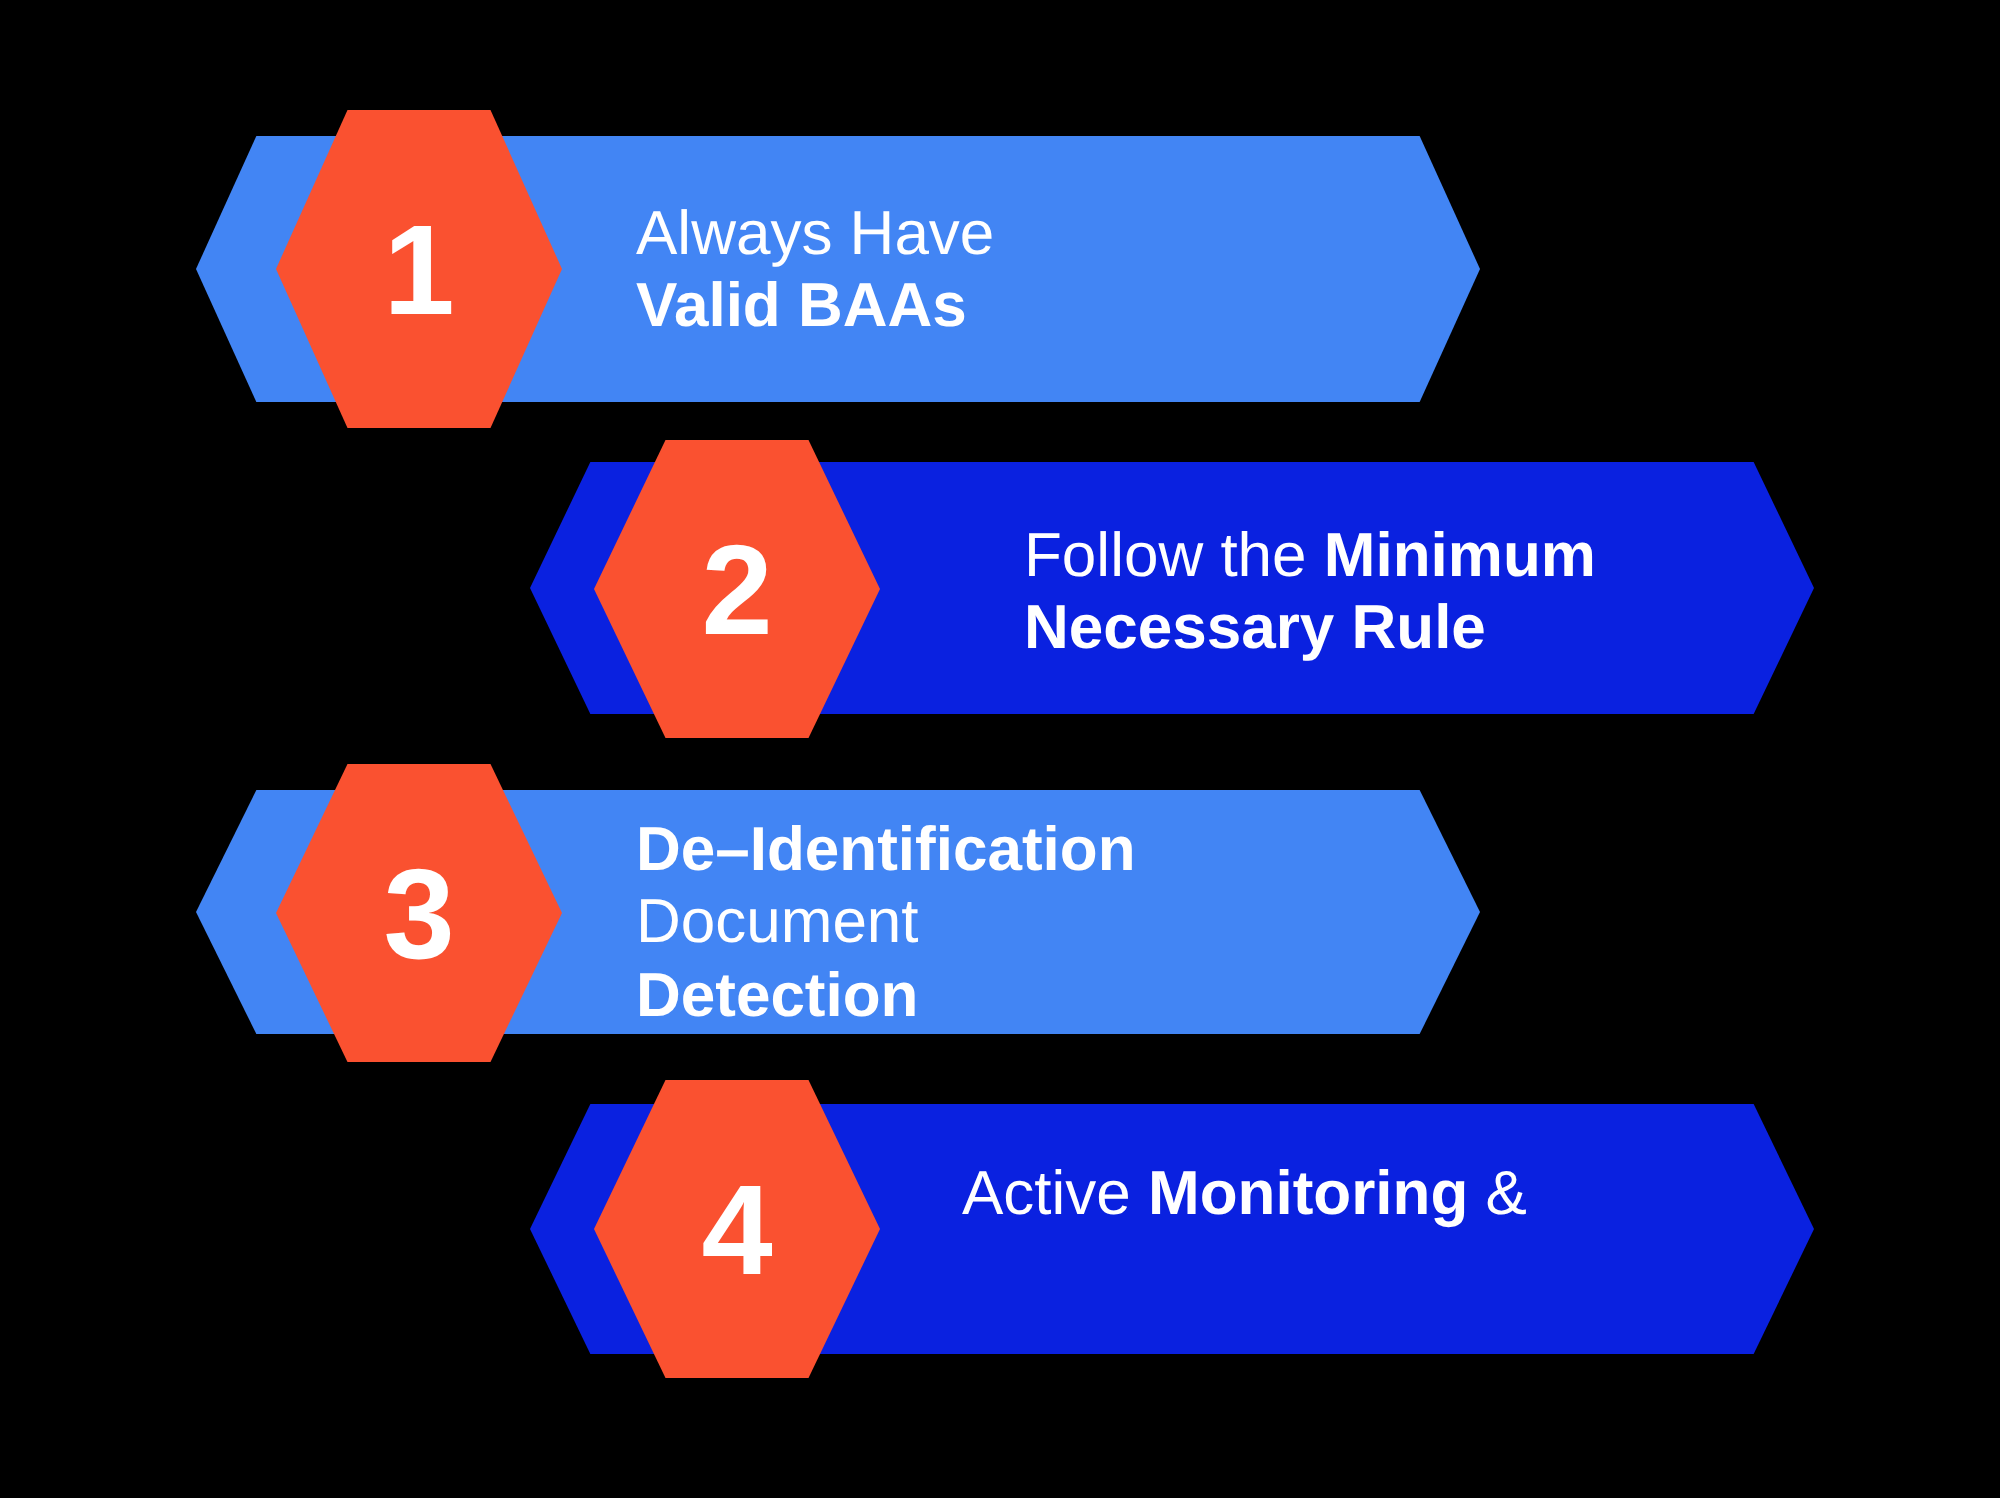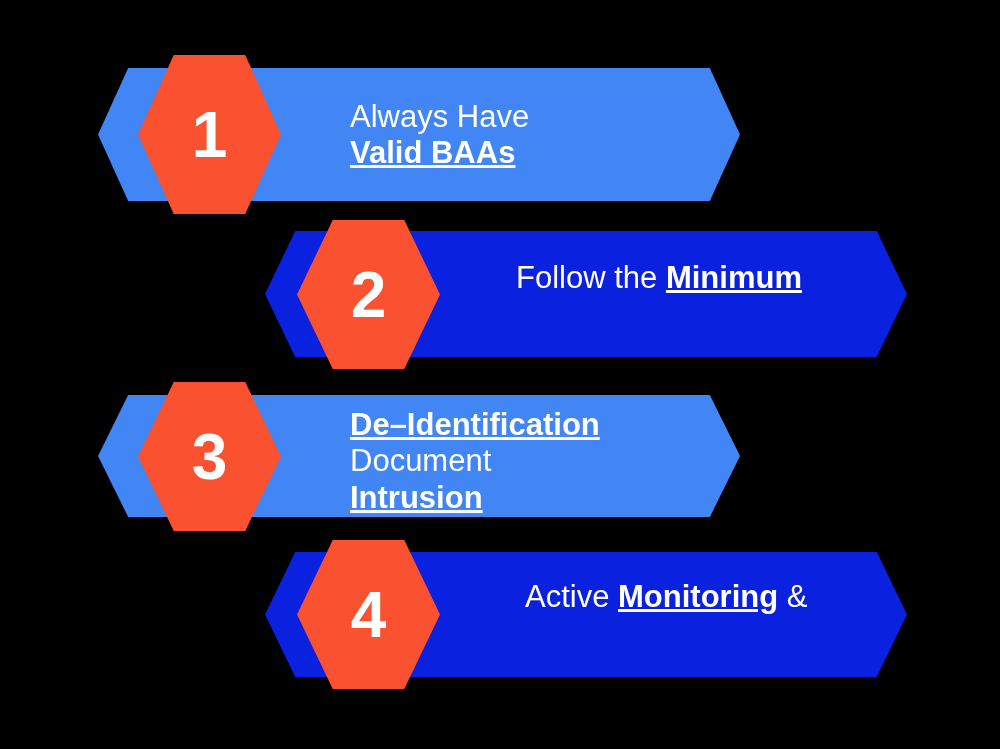--- a/index.html
+++ b/index.html
@@ -64,62 +64,62 @@
   
   .step-text {
     position: absolute;
     color: #FFFFFF;
     line-height: 1.17;
   }
   .step-text .tline {
     display: block;
     white-space: nowrap;
     font-size: 31px;
-    margin-left: 32px;
   }
   .tw-light { font-weight: 300; }
-  .tw-bold  { font-weight: bold; text-decoration: underline; }
+  .tw-bold  { font-weight: bold; }
 </style>
 </head>
 <body>
 
 <div id="infographic">
 
 <div class="step-row">
       <div class="step-banner" style="left: 98px; top: 68px; width: 642px; height: 133px; background: rgb(66, 133, 244);"></div>
       <div class="step-text" style="left: 318px; top: 99px;">
         <span class="tline"><span class="tw-light">Always Have</span></span>
         <span class="tline"><span class="tw-bold">Valid BAAs</span></span>
       </div>
       <div class="step-hex" style="left: 138px; top: 55px; width: 143px; height: 159px; background: rgb(250, 81, 48);">
         <span class="step-number">1</span>
       </div>
     </div>
     <div class="step-row">
       <div class="step-banner" style="left: 265px; top: 231px; width: 642px; height: 126px; background: rgb(10, 33, 224);"></div>
-      <div class="step-text" style="left: 484px; top: 260px;">
+      <div class="step-text" style="left: 512px; top: 260px;">
         <span class="tline"><span class="tw-light">Follow the </span><span class="tw-bold">Minimum</span></span>
+        <span class="tline"><span class="tw-bold">Necessary Rule</span></span>
       </div>
       <div class="step-hex" style="left: 297px; top: 220px; width: 143px; height: 149px; background: rgb(250, 81, 48);">
         <span class="step-number">2</span>
       </div>
     </div>
     <div class="step-row">
       <div class="step-banner" style="left: 98px; top: 395px; width: 642px; height: 122px; background: rgb(66, 133, 244);"></div>
       <div class="step-text" style="left: 318px; top: 407px;">
         <span class="tline"><span class="tw-bold">De–Identification</span></span>
         <span class="tline"><span class="tw-light">Document</span></span>
-        <span class="tline"><span class="tw-bold">Intrusion</span></span>
+        <span class="tline"><span class="tw-bold">Detection</span></span>
       </div>
       <div class="step-hex" style="left: 138px; top: 382px; width: 143px; height: 149px; background: rgb(250, 81, 48);">
         <span class="step-number">3</span>
       </div>
     </div>
     <div class="step-row">
       <div class="step-banner" style="left: 265px; top: 552px; width: 642px; height: 125px; background: rgb(10, 33, 224);"></div>
-      <div class="step-text" style="left: 493px; top: 579px;">
+      <div class="step-text" style="left: 481px; top: 579px;">
         <span class="tline"><span class="tw-light">Active </span><span class="tw-bold">Monitoring</span><span class="tw-light"> &amp;</span></span>
       </div>
       <div class="step-hex" style="left: 297px; top: 540px; width: 143px; height: 149px; background: rgb(250, 81, 48);">
         <span class="step-number">4</span>
       </div>
     </div>
   </div>
 
 </body></html>

